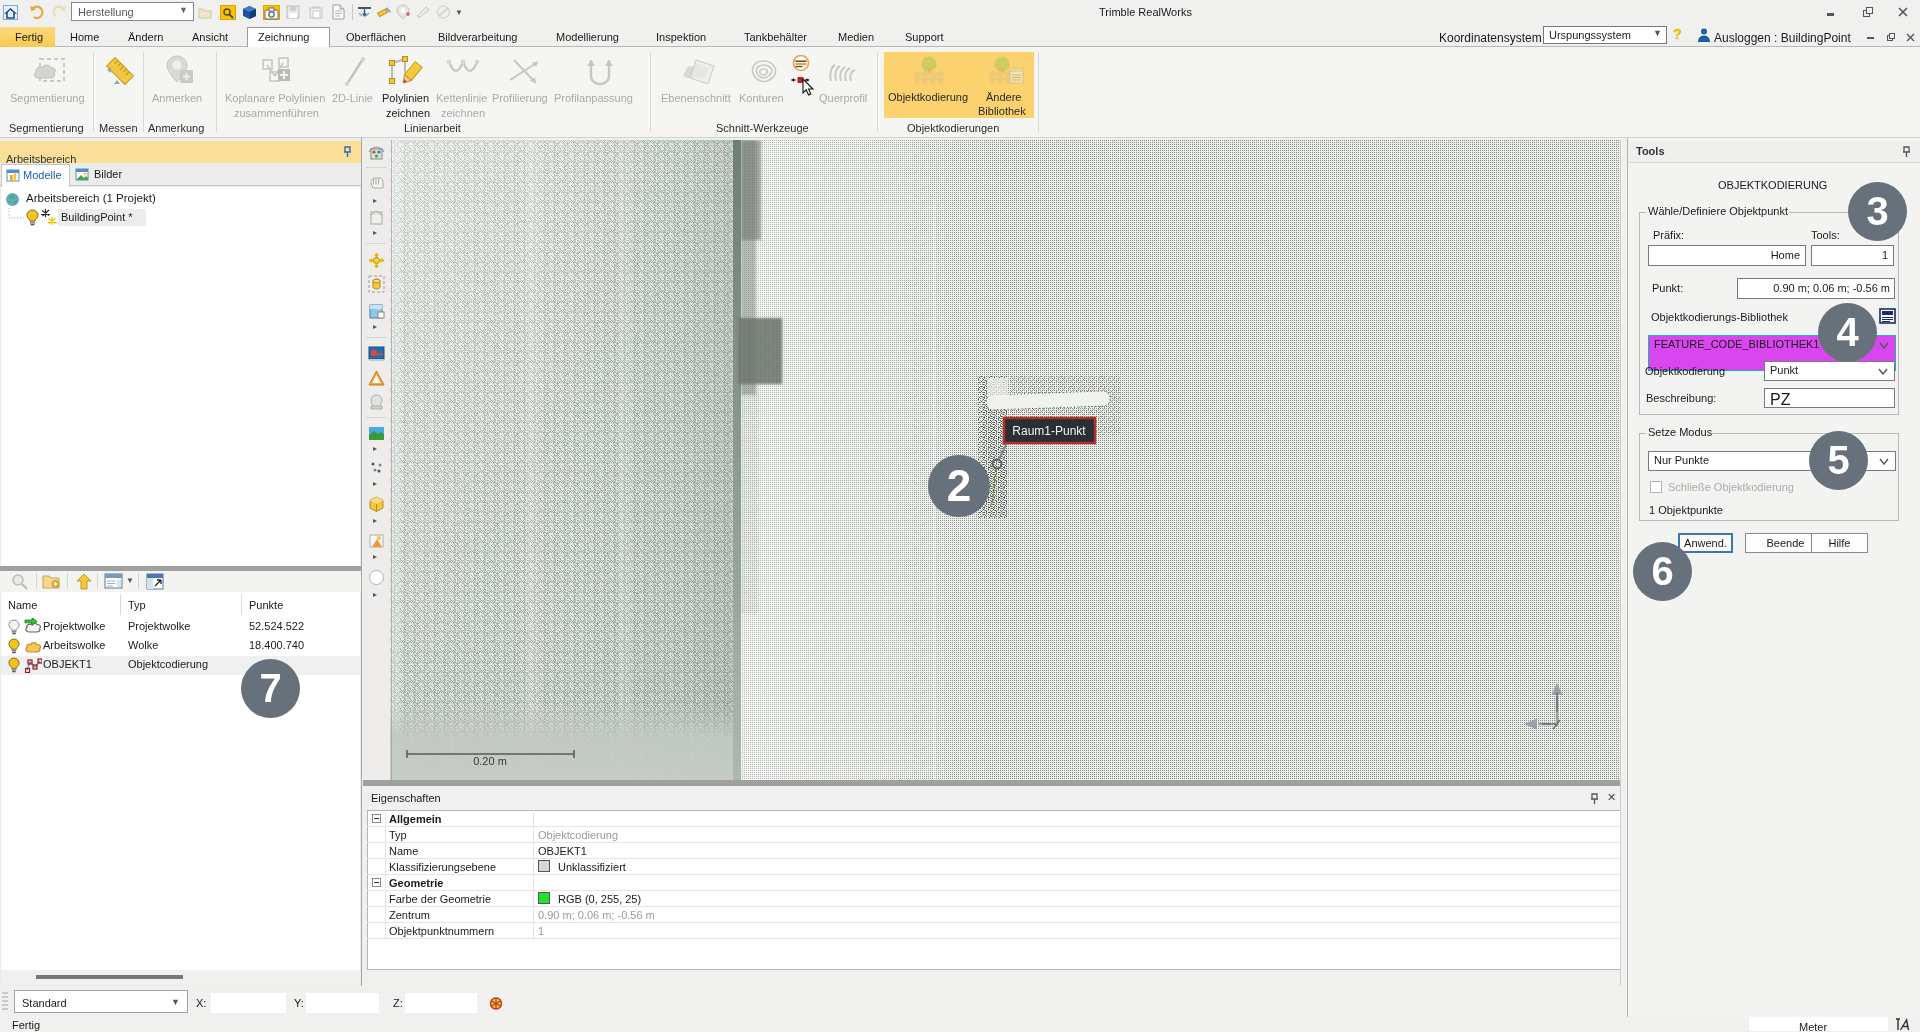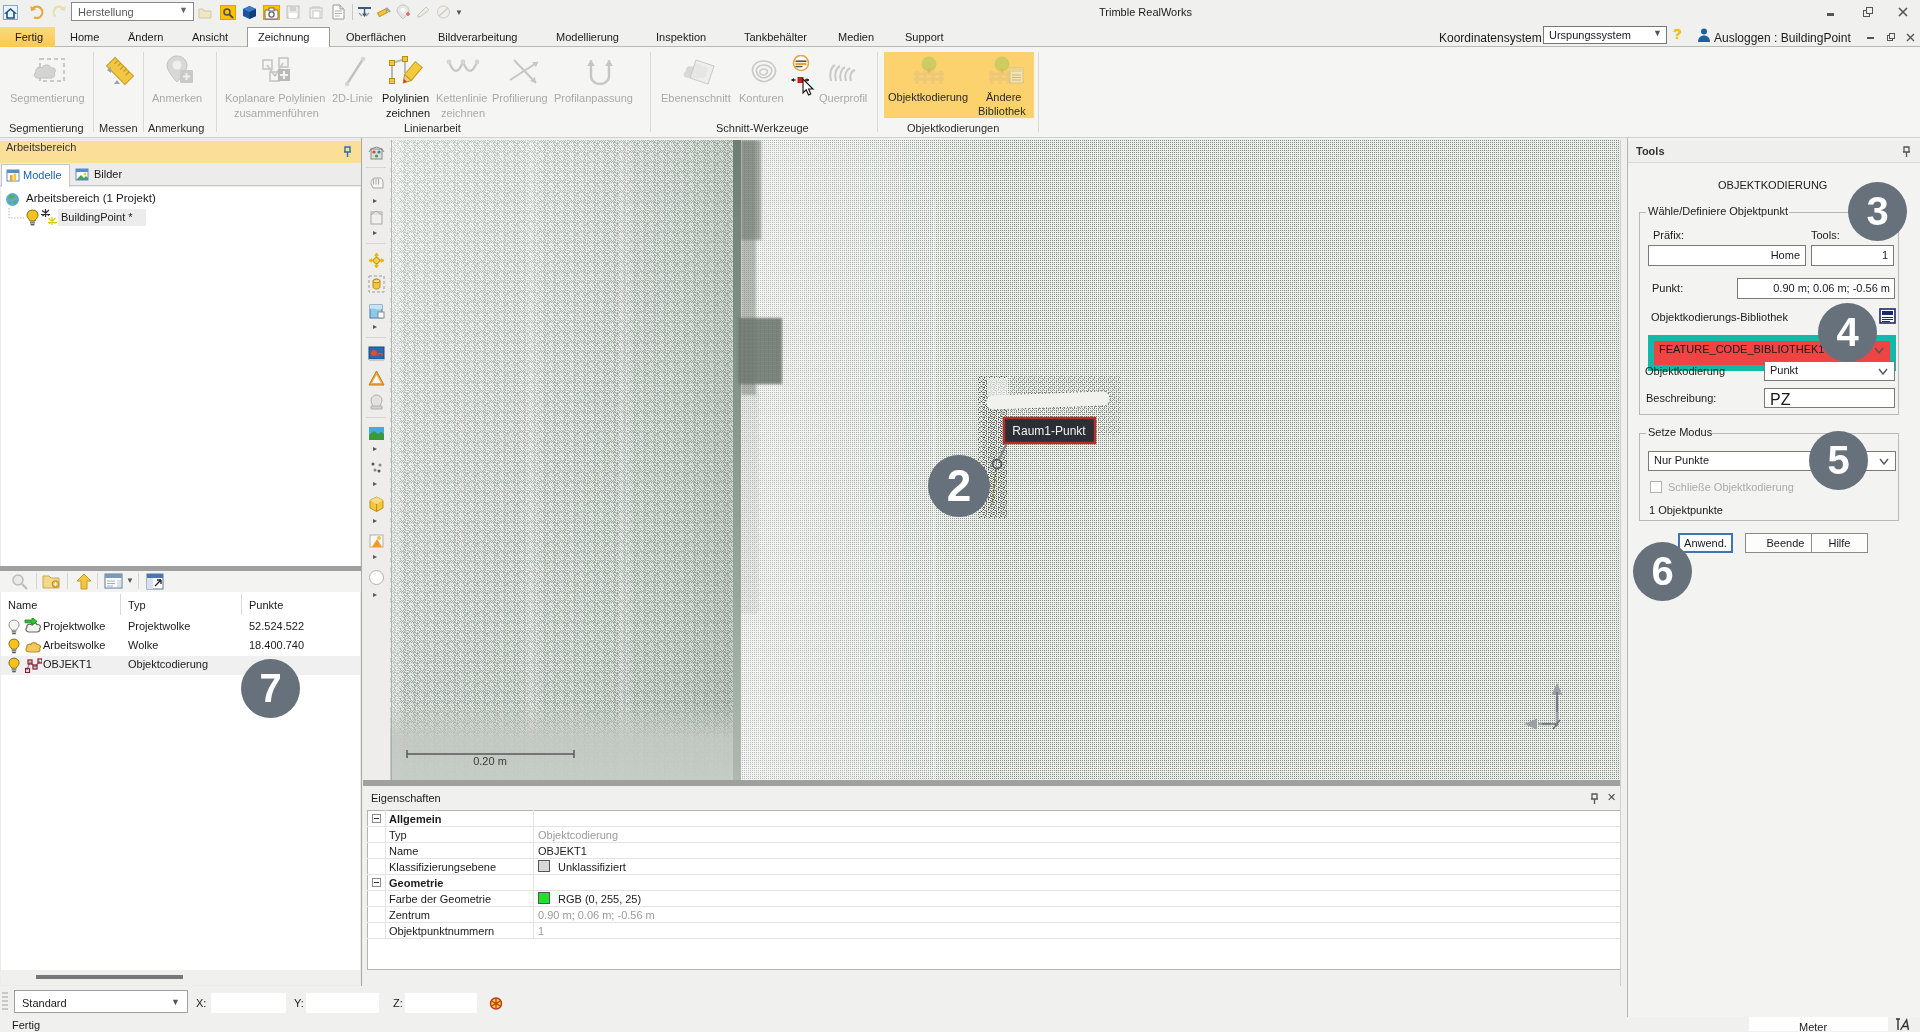--- a/index.html
+++ b/index.html
@@ -282,21 +282,21 @@
   <div class="txt" style="left:888px;top:91px;font-size:11px;color:#2a2a2a">Objektkodierung</div>
   <div class="txt" style="left:986px;top:91px;font-size:11px;color:#2a2a2a">Ändere</div>
   <div class="txt" style="left:978px;top:105px;font-size:11px;color:#2a2a2a">Bibliothek</div>
   <div class="txt" style="left:907px;top:122px;font-size:11px;color:#2a2a2a">Objektkodierungen</div>
 </div>
 
 <div id="leftpanel">
   <div class="abs" style="left:0;top:138px;width:362px;height:848px;background:#ececea;border-right:1px solid #a8a8a6"></div>
 
   <div class="abs" style="left:0;top:141px;width:361px;height:22px;background:#fbdf99">
-    <div class="txt" style="left:6px;top:0;font-size:11px;color:#333">Arbeitsbereich</div>
+    <div class="txt" style="left:6px;top:12px;font-size:11px;color:#333">Arbeitsbereich</div>
     <svg class="abs" style="right:8px;top:5px" width="11" height="12" viewBox="0 0 11 12">
         <path d="M3 1 h5 v5 h-5 Z M2 6 h7 M5.5 6 v5" stroke="#2a6db5" stroke-width="1.4" fill="none"></path>
       </svg>
   </div>
 
   <div class="abs" style="left:0;top:163px;width:361px;height:23px;background:#ececea;border-bottom:1px solid #c6c6c4"></div>
   <div class="abs" style="left:1px;top:164px;width:69px;height:23px;background:#fff;border:1px solid #c6c6c4;border-bottom:none">
     <svg class="abs" style="left:4px;top:4px" width="14" height="13" viewBox="0 0 14 13">
         <rect x="1" y="1" width="12" height="11" fill="#fff" stroke="#5a8cc8"></rect>
         <rect x="1" y="1" width="12" height="3" fill="#5a8cc8"></rect>
@@ -779,21 +779,21 @@
   <div class="txt" style="left:1652px;top:282px;font-size:11px;color:#1a1a1a">Punkt:</div>
   <div class="abs" style="left:1737px;top:278px;width:158px;height:21px;background:#fff;border:1px solid #7a7a7a">
     <div class="txt" style="right:4px;top:3px;font-size:11px;color:#1a1a1a">0.90 m; 0.06 m; -0.56 m</div>
   </div>
   <div class="txt" style="left:1651px;top:311px;font-size:11px;color:#1a1a1a">Objektkodierungs-Bibliothek</div>
   <svg class="abs" style="left:1879px;top:308px" width="17" height="16" viewBox="0 0 17 16">
       <rect x="1" y="1" width="15" height="14" fill="#fff" stroke="#1a2a6a" stroke-width="1.6"></rect>
       <rect x="3" y="3" width="11" height="4" fill="#1a2a6a"></rect>
       <path d="M3 9.5 h11 M3 11.5 h11 M3 13.5 h8" stroke="#1a2a6a" stroke-width="1.2"></path>
     </svg>
-  <div class="abs" style="left:1648px;top:335px;width:248px;height:36px;background:#ef4444;border:6px solid #14b8a6">
+  <div class="abs" style="left:1648px;top:335px;width:248px;height:36px;background:#d946ef;border:1px solid #14b8a6">
     <div class="txt" style="left:5px;top:2px;font-size:11px;color:#1a1a1a">FEATURE_CODE_BIBLIOTHEK1</div>
     <svg class="abs" style="right:6px;top:6px" width="10" height="7" viewBox="0 0 10 7">
         <path d="M1 1 L5 6 L9 1" stroke="#555" stroke-width="1.4" fill="none"></path>
       </svg>
   </div>
   <div class="txt" style="left:1645px;top:365px;font-size:11px;color:#1a1a1a">Objektkodierung</div>
   <div class="abs" style="left:1764px;top:361px;width:131px;height:20px;background:#fff;border:1px solid #7a7a7a">
     <div class="txt" style="left:5px;top:2px;font-size:11px;color:#1a1a1a">Punkt</div>
     <svg class="abs" style="right:6px;top:6px" width="10" height="7" viewBox="0 0 10 7">
         <path d="M1 1 L5 6 L9 1" stroke="#555" stroke-width="1.4" fill="none"></path>

